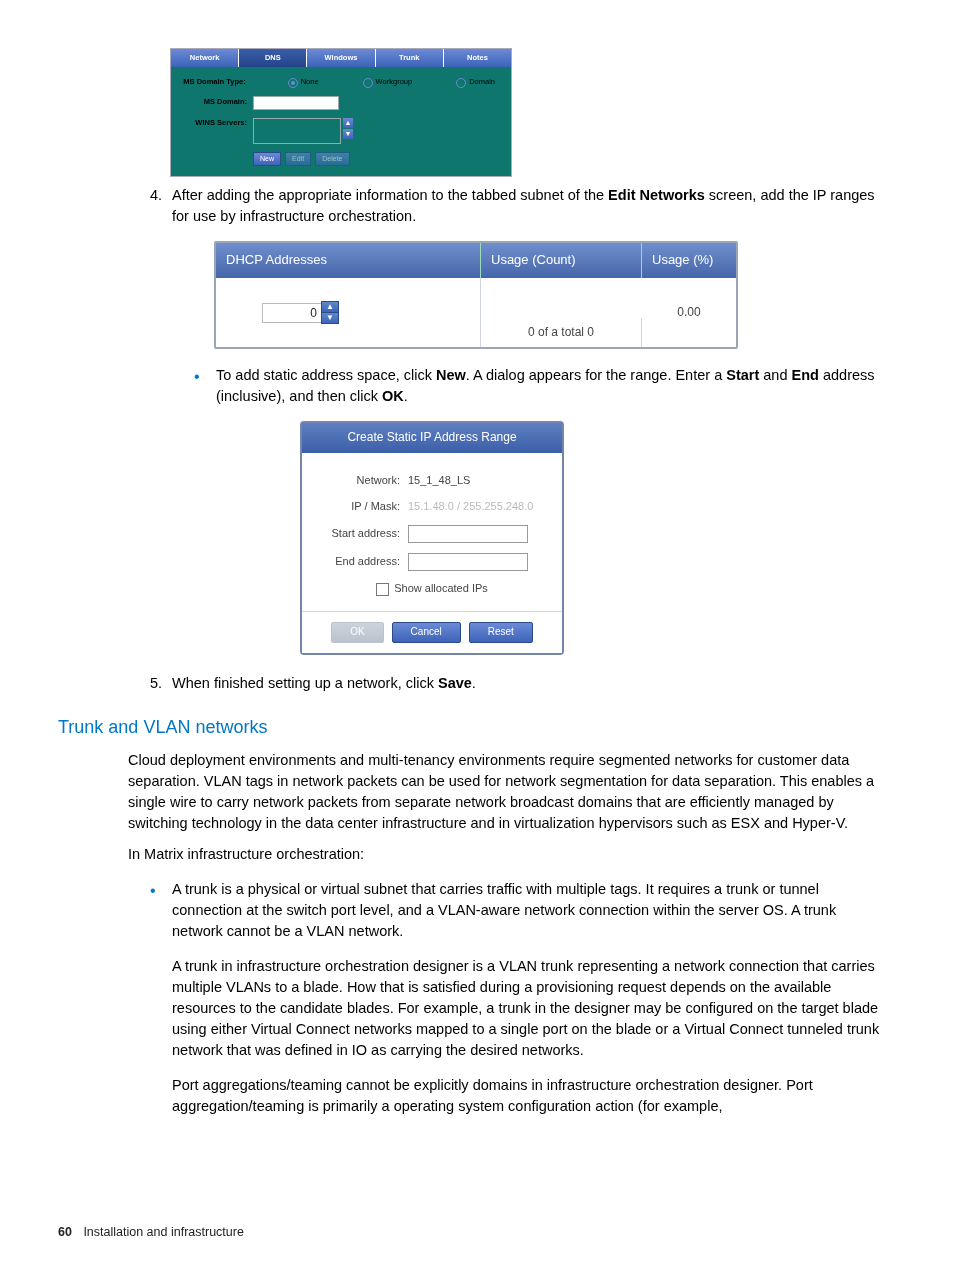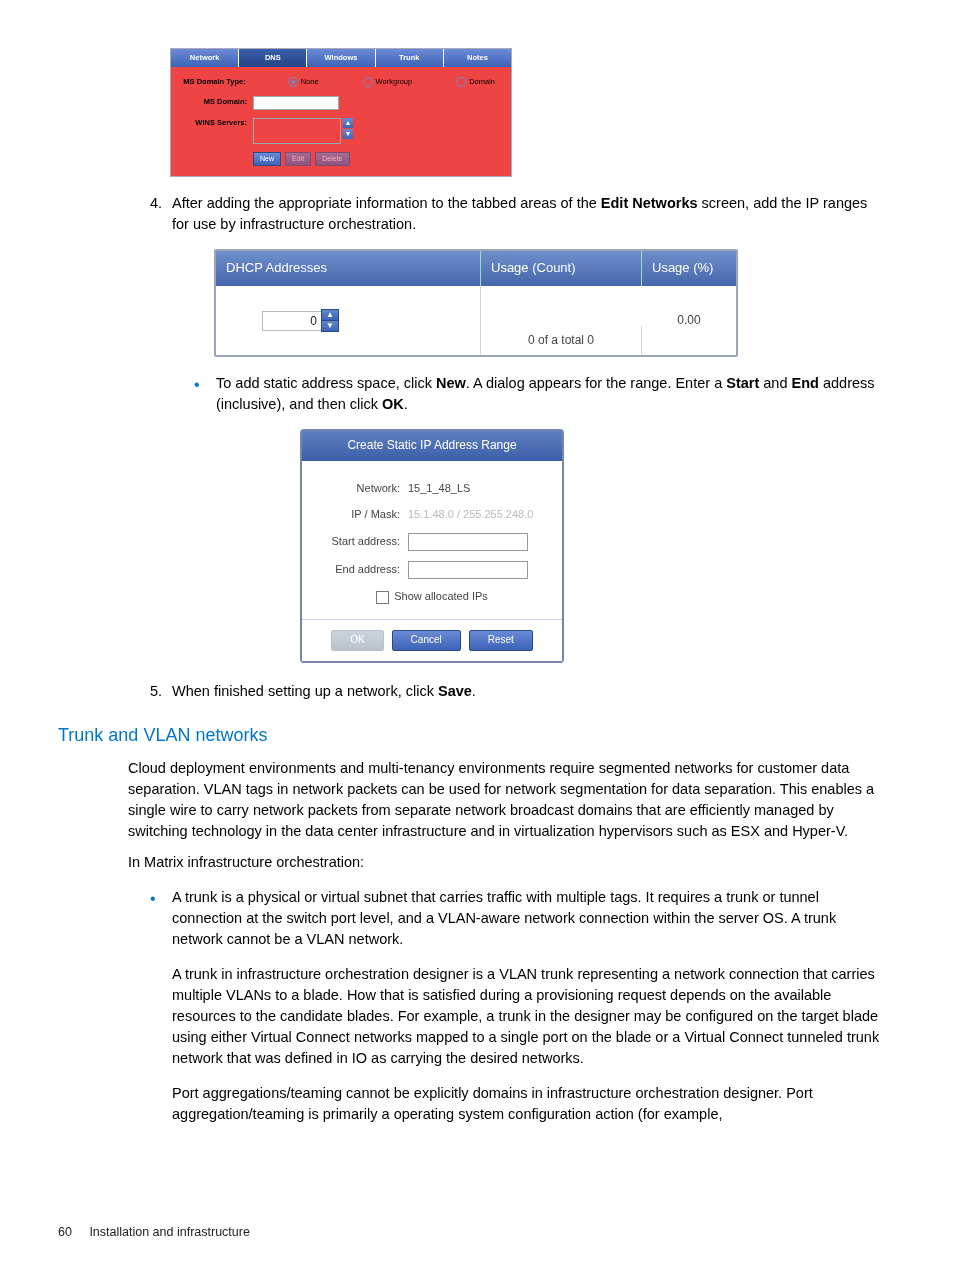--- a/index.html
+++ b/index.html
@@ -7,32 +7,32 @@
   .content { margin-left: 70px; margin-right: 10px; }
   ol.steps { padding-left: 38px; margin:0; }
   ol.steps > li { margin-bottom: 14px; padding-left: 6px; }
   ol.steps > li::marker { font-size:14.5px; }
   ul.bul { list-style:none; padding-left: 44px; margin: 14px 0; }
   ul.bul > li { position:relative; margin-bottom: 12px; }
   ul.bul > li::before { content:"•"; position:absolute; left:-22px; top:0; color:#0077c8; font-size:16px; }
   .bold { font-weight:bold; }
   h2.section { font-family:Arial, Helvetica, sans-serif; font-weight:400; color:#0077c8; font-size:18px; margin: 20px 0 8px 0; }
   .footer { position:absolute; left:58px; bottom:30px; font-size:12.5px; color:#222; }
-  .footer .pn { margin-right: 14px; }
+  .footer .pn { margin-right: 8px; font-weight: bold; }
 
   
-  .fig1 { width: 342px; border:1px solid #aab; background:#ef4444; margin: 0 0 16px 42px; box-sizing:border-box; padding-bottom:6px; }
+  .fig1 { width: 342px; border:1px solid #aab; background:#0f766e; margin: 0 0 8px 42px; box-sizing:border-box; padding-bottom:6px; }
   .fig1 .tabs { display:flex; height:18px; font-size:7.5px; font-weight:bold; color:#fff; }
   .fig1 .tab { flex:1; text-align:center; line-height:18px; border-right:1px solid #fff; background:linear-gradient(#6b8ad6,#3d63b8); }
   .fig1 .tab.active { background:linear-gradient(#3a5ea8,#24448a); }
   .fig1 .tab:last-child { border-right:none; }
   .fig1 .body { padding:10px 8px 4px 8px; font-size:7.5px; }
   .fig1 .row { display:flex; align-items:center; margin-bottom:8px; }
   .fig1 .lbl { width:68px; text-align:right; font-weight:bold; margin-right:6px; }
-  .fig1 .radio { display:inline-flex; align-items:flex-start; margin-right:8px;padding-left:36px; }
+  .fig1 .radio { display:inline-flex; align-items:flex-end; margin-right:8px;padding-left:36px; }
   .fig1 .radio .dot { width:8px; height:8px; border:1px solid #6b8ad6; border-radius:50%; margin-right:3px; display:inline-flex; align-items:center; justify-content:center; }
   .fig1 .radio .dot.sel::after { content:""; width:4px; height:4px; background:#6b8ad6; border-radius:50%; }
   .fig1 input[type=text].ms { border:1px solid #9aa; height:14px; padding:0 2px; box-sizing:border-box; }
   .fig1 .wins { display:flex; align-items:flex-start; }
   .fig1 .wins .listbox { width:86px; height:24px; border:1px solid #9aa; }
   .fig1 .wins .ud { display:flex; flex-direction:column; margin-left:2px; }
   .fig1 .wins .ud span { width:10px; height:10px; background:linear-gradient(#6b8ad6,#3d63b8); color:#fff; font-size:7px; line-height:10px; text-align:center; margin-bottom:1px; }
   .fig1 .btnrow { margin-left:74px; margin-top:4px; }
   .fig1 .btn { display:inline-block; font-size:7px; color:#fff; padding:1px 6px; border:1px solid #2a4a8a; background:linear-gradient(#6b8ad6,#3d63b8); margin-right:2px; }
   .fig1 .btn.dis { opacity:.55; }
@@ -116,21 +116,21 @@
       <div class="btnrow">
         <span class="btn">New</span>
         <span class="btn dis">Edit</span>
         <span class="btn dis">Delete</span>
       </div>
     </div>
   </div>
 
   <ol class="steps" start="4">
     <li>
-      <span>After adding the appropriate information to the tabbed areas of the </span><span class="bold">Edit Networks</span><span> screen, add the IP ranges for use by infrastructure orchestration.</span>
+      <span>After adding the appropriate information to the tabbed subnet of the </span><span class="bold">Edit Networks</span><span> screen, add the IP ranges for use by infrastructure orchestration.</span>
 
       
       <div class="fig2">
         <div class="hd">
           <div class="c1">DHCP Addresses</div>
           <div class="c2">Usage (Count)</div>
           <div class="c3">Usage (%)</div>
         </div>
         <div class="bd">
           <div class="c1">

